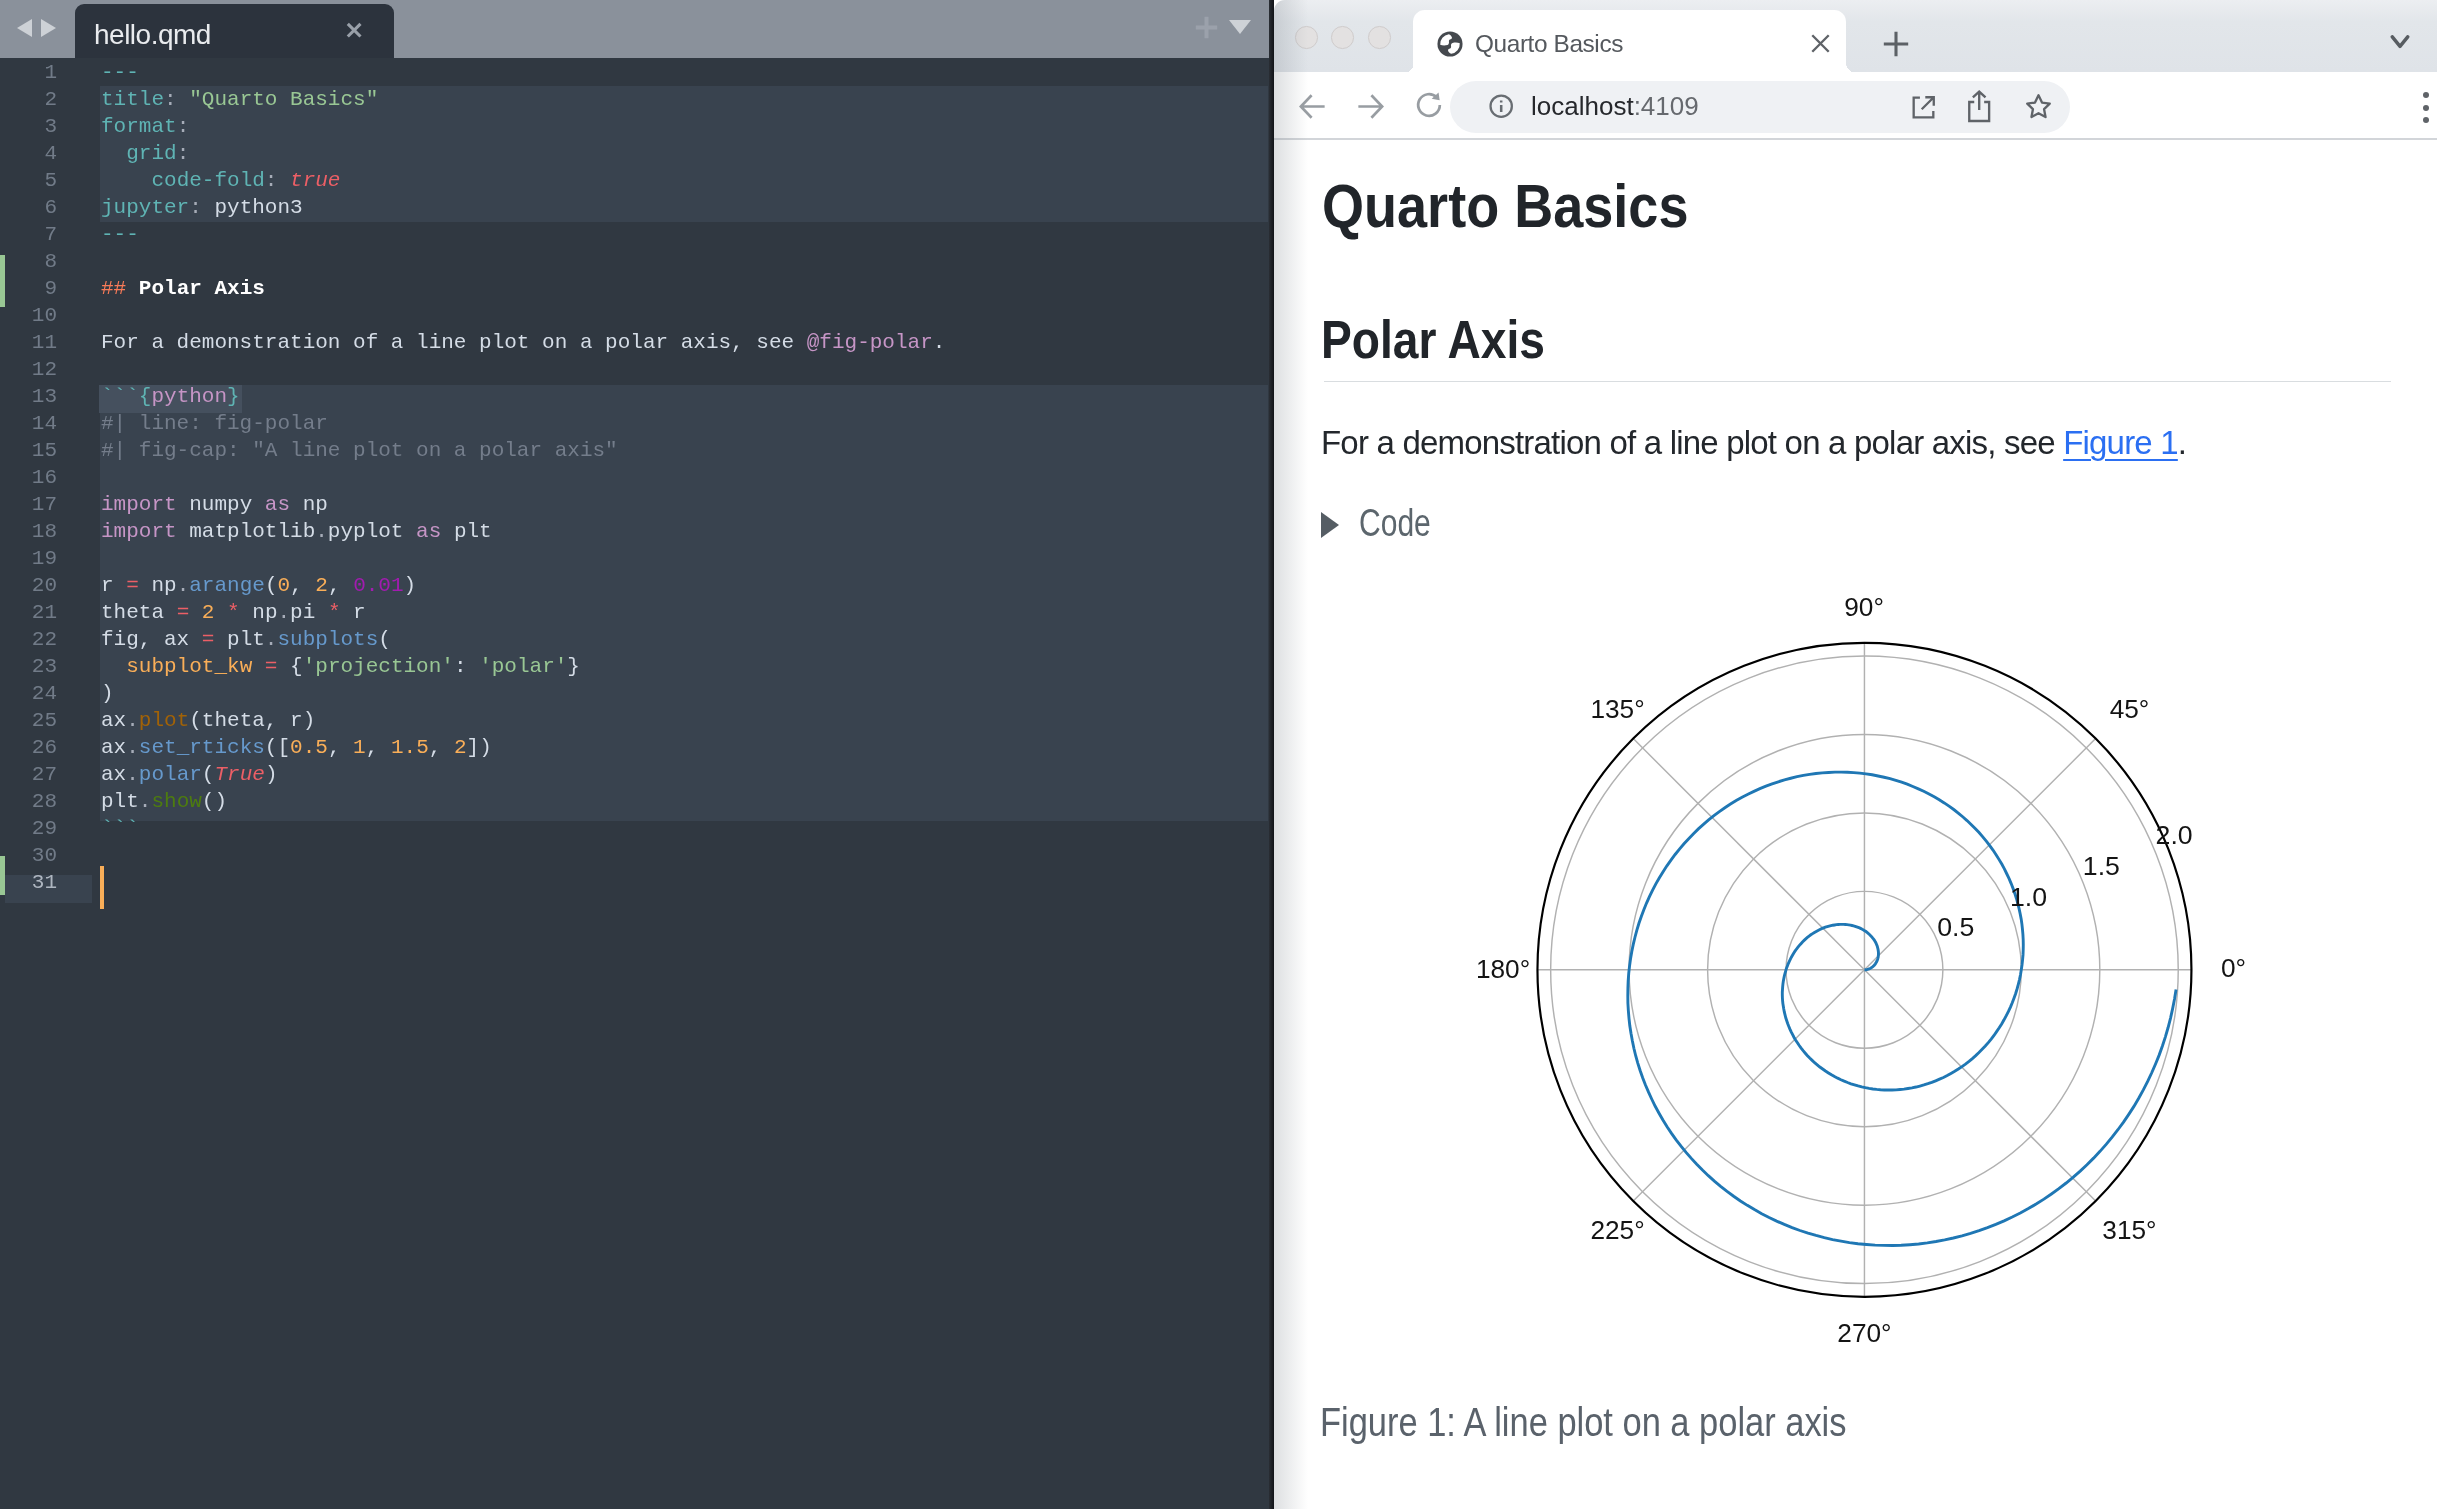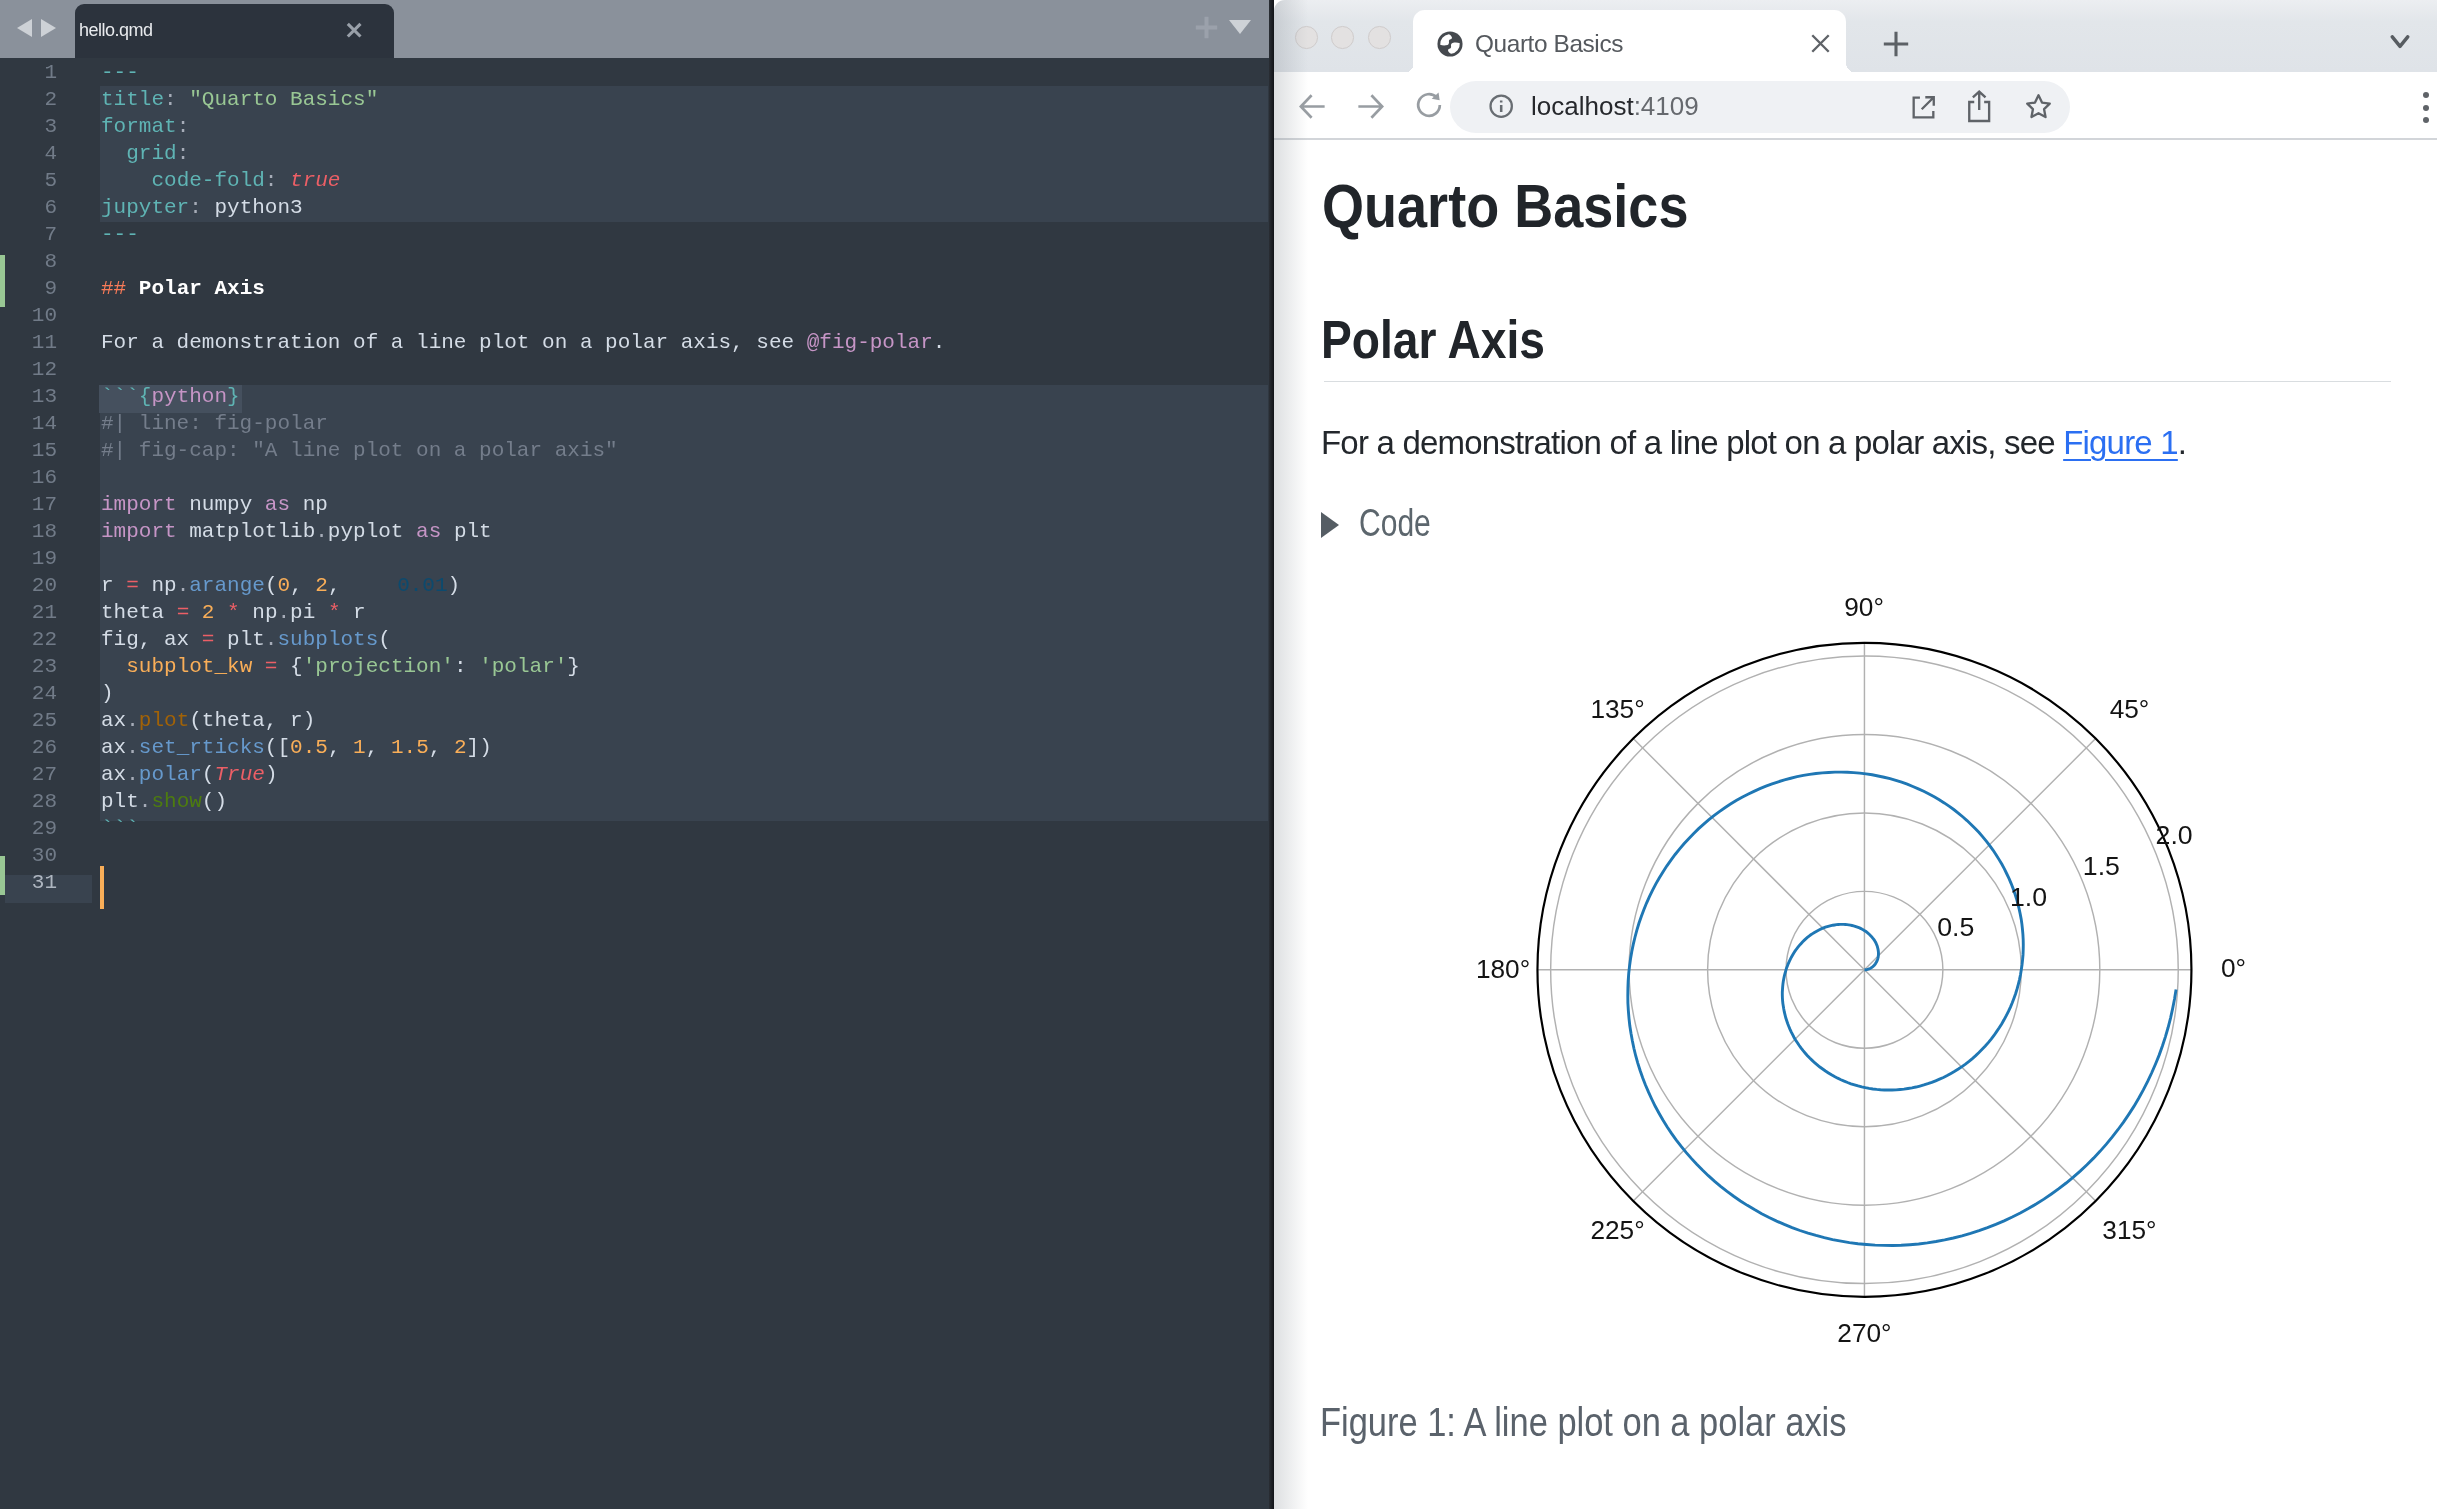--- a/index.html
+++ b/index.html
@@ -13,21 +13,21 @@
 <div id="stage">
 
   <div class="abs" style="left:0;top:0;width:1269px;height:1509px;background:#303841;"></div>
 
   <div class="abs" style="left:0;top:0;width:1269px;height:58px;background:#8a919b;"></div>
 
   <div class="abs" style="left:17px;top:19px;width:0;height:0;border-style:solid;border-width:9.7px 15px 9.7px 0;border-color:transparent #cdd1d6 transparent transparent;"></div>
   <div class="abs" style="left:41px;top:19px;width:0;height:0;border-style:solid;border-width:9.7px 0 9.7px 15px;border-color:transparent transparent transparent #cdd1d6;"></div>
 
   <div class="abs" style="left:75px;top:3.6px;width:319px;height:54px;background:#2c333d;border-radius:9px 9px 0 0;"></div>
-  <div class="abs" style="left:79px;top:21px;font-size:18px;letter-spacing:-0.5px;color:#e9ebee;line-height:1;">hello.qmd</div>
+  <div class="abs" style="left:94px;top:21px;font-size:28px;letter-spacing:-0.5px;color:#e9ebee;line-height:1;">hello.qmd</div>
   <svg class="abs" style="left:346px;top:22px;" width="16.3" height="16.3" viewBox="0 0 18 18">
     <path d="M2 2 L16 16 M16 2 L2 16" stroke="#99a0a9" stroke-width="3.4" fill="none"></path>
   </svg>
 
   <svg class="abs" style="left:1194px;top:15.4px;" width="25" height="25" viewBox="0 0 28 28">
     <path d="M14 2 V26 M2 14 H26" stroke="#9ba1ab" stroke-width="4.5"></path>
   </svg>
   <div class="abs" style="left:1229px;top:20px;width:0;height:0;border-style:solid;border-width:14.5px 11.8px 0 11.8px;border-color:#ced2d7 transparent transparent transparent;"></div>
 
   <div class="abs" style="left:100px;top:86px;width:1168px;height:136px;background:#39434f;"></div>
@@ -85,21 +85,21 @@
 
 For a demonstration of a line plot on a polar axis, see <span style="color:#c695c6;">@fig-polar</span>.
 
 <span style="color:#5fb4b4;">```{</span><span style="color:#c695c6;">python</span><span style="color:#5fb4b4;">}</span>
 <span style="color:#747d8b;">#| line: fig-polar</span>
 <span style="color:#747d8b;">#| fig-cap: "A line plot on a polar axis"</span>
 
 <span style="color:#c695c6;">import</span> numpy <span style="color:#c695c6;">as</span> np
 <span style="color:#c695c6;">import</span> matplotlib<span style="color:#a6acb8;">.</span>pyplot <span style="color:#c695c6;">as</span> plt
 
-r <span style="color:#ec5f66;">=</span> np<span style="color:#a6acb8;">.</span><span style="color:#6699cc;">arange</span>(<span style="color:#f9ae58;">0</span>, <span style="color:#f9ae58;">2</span>, <span style="color:#0c4a6e;margin-left:44px;">0.01</span>)
+r <span style="color:#ec5f66;">=</span> np<span style="color:#a6acb8;">.</span><span style="color:#6699cc;">arange</span>(<span style="color:#f9ae58;">0</span>, <span style="color:#f9ae58;">2</span>, <span style="color:#a21caf;">0.01</span>)
 theta <span style="color:#ec5f66;">=</span> <span style="color:#f9ae58;">2</span> <span style="color:#ec5f66;">*</span> np<span style="color:#a6acb8;">.</span>pi <span style="color:#ec5f66;">*</span> r
 fig, ax <span style="color:#ec5f66;">=</span> plt<span style="color:#a6acb8;">.</span><span style="color:#6699cc;text-align:center;">subplots</span>(
   <span style="color:#f9ae58;">subplot_kw</span> <span style="color:#ec5f66;">=</span> {<span style="color:#99c794;">'projection'</span>: <span style="color:#99c794;">'polar'</span>}
 )
 ax<span style="color:#a6acb8;">.</span><span style="color:#a16207;">plot</span>(theta, r)
 ax<span style="color:#a6acb8;">.</span><span style="color:#6699cc;">set_rticks</span>([<span style="color:#f9ae58;">0.5</span>, <span style="color:#f9ae58;">1</span>, <span style="color:#f9ae58;">1.5</span>, <span style="color:#f9ae58;">2</span>])
 ax<span style="color:#a6acb8;">.</span><span style="color:#6699cc;">polar</span>(<span style="color:#ec5f66;font-style:italic;">True</span>)
 plt<span style="color:#a6acb8;">.</span><span style="color:#4d7c0f;">show</span>()
 <span style="color:#5fb4b4;">```</span>
 

